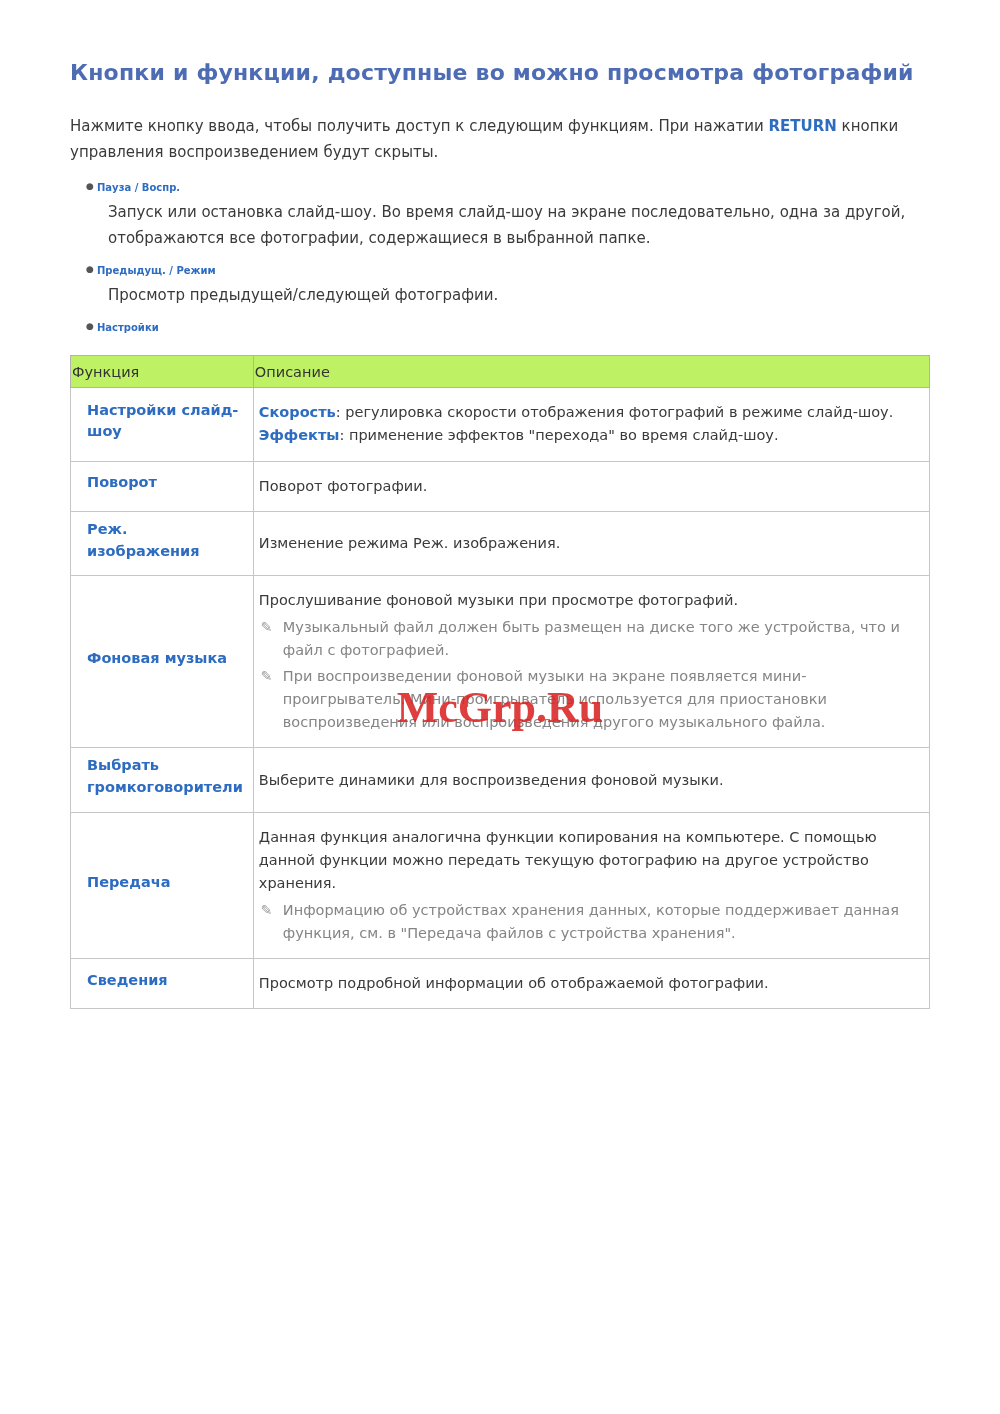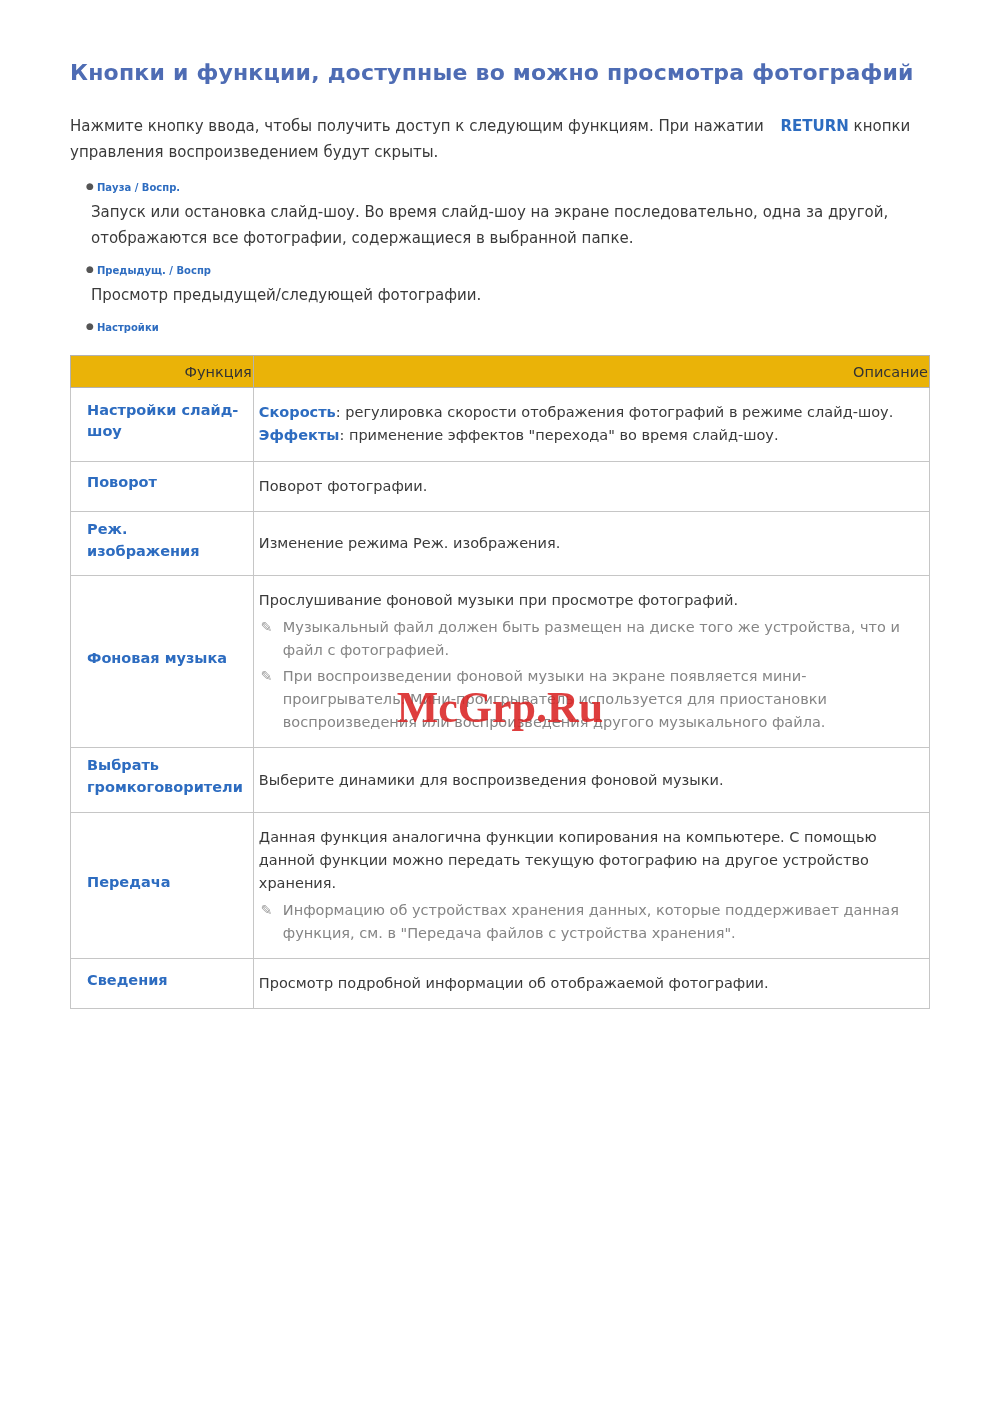--- a/index.html
+++ b/index.html
@@ -21,59 +21,59 @@
     color: #4e6cb4;
     margin: 0 0 28px 0;
     letter-spacing: 0.2px;
   }
 
   .intro {
     font-size: 15px;
     line-height: 1.75;
     margin: 0 0 16px 0;
   }
-  .kw { color: #2d6cc0; font-weight: bold; margin-left: 12px; }
+  .kw { color: #2d6cc0; font-weight: bold; }
 
   .bullets { margin: 0 0 6px 0; }
   .bullet { margin-bottom: 10px; }
   .bullet-head { display: flex; align-items: baseline; margin-bottom: 6px; }
   .marker {
     font-size: 9px;
     color: #555;
     width: 27px;
     padding-left: 16px;
     flex: 0 0 auto;
     position: relative;
     top: -2px;
   }
   .bullet-label {
     font-size: 10px;
     font-weight: bold;
     color: #2d6cc0;
   }
   .bullet-text {
-    margin: 0 0 14px 21px;
+    margin: 0 0 14px 38px;
     font-size: 15px;
     line-height: 1.75;
   }
   .bullet-text:empty { display: none; margin: 0; }
 
   table.functions {
     width: 100%;
     border-collapse: collapse;
     margin-top: 22px;
     font-size: 14.5px;
   }
   table.functions th {
-    background: #eab308;
+    background: #bef264;
     font-weight: normal;
     color: #333;
     height: 32px;
     border: 1px solid #b2b2b2;
-    text-align: right;
+    text-align: left;
     font-size: 14.5px;
   }
   table.functions td {
     border: 1px solid #c6c6c6;
     vertical-align: middle;
   }
   td.func {
     width: 180px;
     color: #2d6cc0;
     font-weight: bold;
@@ -128,21 +128,21 @@
       <div class="bullet-head">
         <span class="marker">●</span>
         <span class="bullet-label">Пауза / Воспр.</span>
       </div>
       <div class="bullet-text">Запуск или остановка слайд-шоу. Во время слайд-шоу на экране последовательно, одна за другой, отображаются все фотографии, содержащиеся в выбранной папке.</div>
     </div>
 
     <div class="bullet">
       <div class="bullet-head">
         <span class="marker">●</span>
-        <span class="bullet-label">Предыдущ. / Воспр</span>
+        <span class="bullet-label">Предыдущ. / Режим</span>
       </div>
       <div class="bullet-text">Просмотр предыдущей/следующей фотографии.</div>
     </div>
 
     <div class="bullet">
       <div class="bullet-head">
         <span class="marker">●</span>
         <span class="bullet-label">Настройки</span>
       </div>
 

